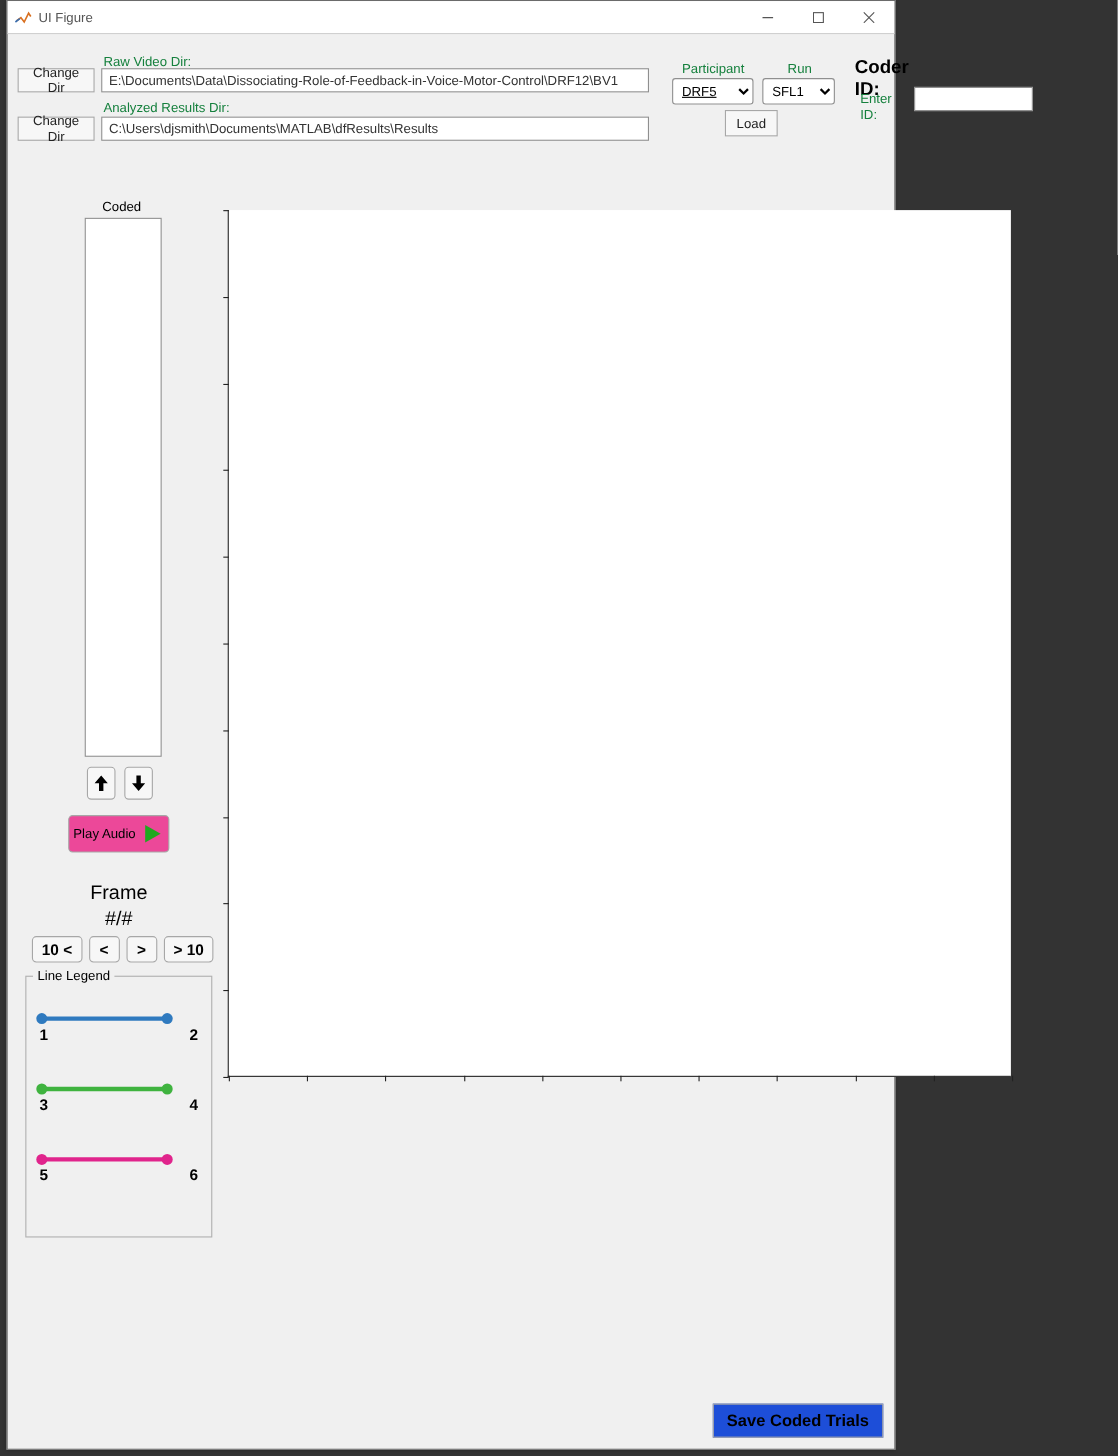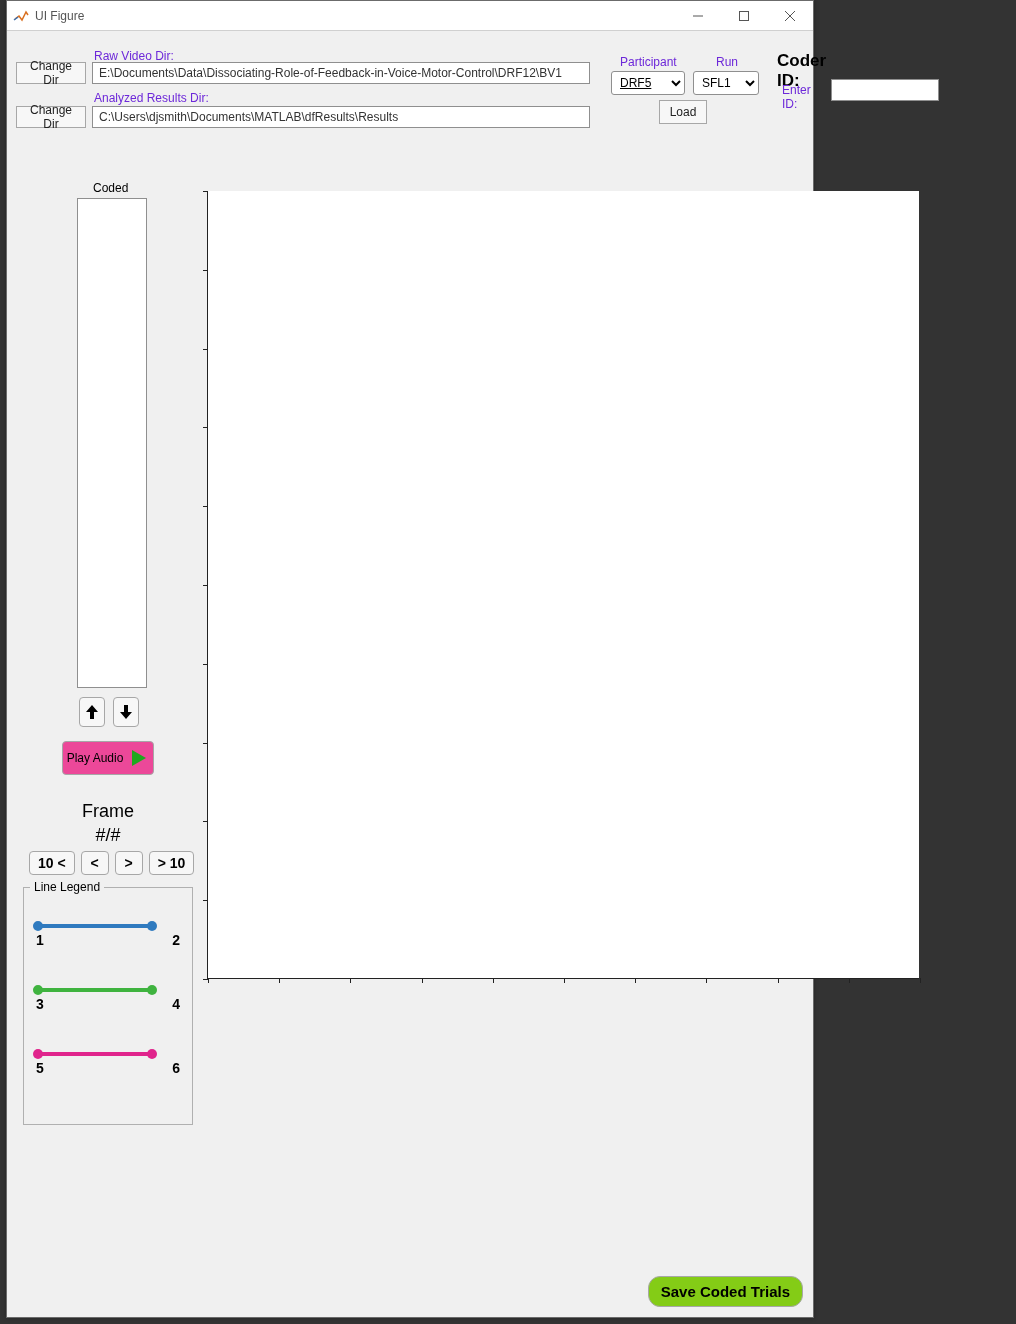--- a/index.html
+++ b/index.html
@@ -40,21 +40,21 @@
   .win-btn {
     width: 46px; height: 30px;
     display: flex; align-items: center; justify-content: center;
     color: #555;
   }
 
   .content {
     position: absolute;
     left: 0; top: 30px; right: 0; bottom: 0;
   }
-  .lbl { font-size: 12px; color: #6d28d9; }
+  .lbl { font-size: 12px; color: #15803d; }
   .btn {
     background: #f7f7f7;
     border: 1px solid #a7a7a7;
     border-radius: 0;
     padding: 2px 10px;
     font-size: 12px;
     color: #222;
     cursor: pointer;
     display: inline-flex;
     align-items: center;
@@ -138,21 +138,21 @@
   }
   .ytick {
     position:absolute; left:-5px; width:5px; height:1px; background:#222;
   }
   .xtick {
     position:absolute; bottom:-5px; width:1px; height:5px; background:#222;
   }
 
   .save-btn {
     position:absolute; right:10px; bottom:10px;
-    background:#84cc16; border:1px solid #a7a7a7; border-radius:12px;
+    background:#1d4ed8; border:1px solid #a7a7a7; border-radius:0;
     font-size:15px; font-weight:bold; padding:6px 12px; cursor:pointer;
   }
 </style>
 </head>
 <body>
 
 <div class="window">
   <div class="titlebar">
     <span class="app-icon">
       <svg width="16" height="16" viewBox="0 0 16 16">

